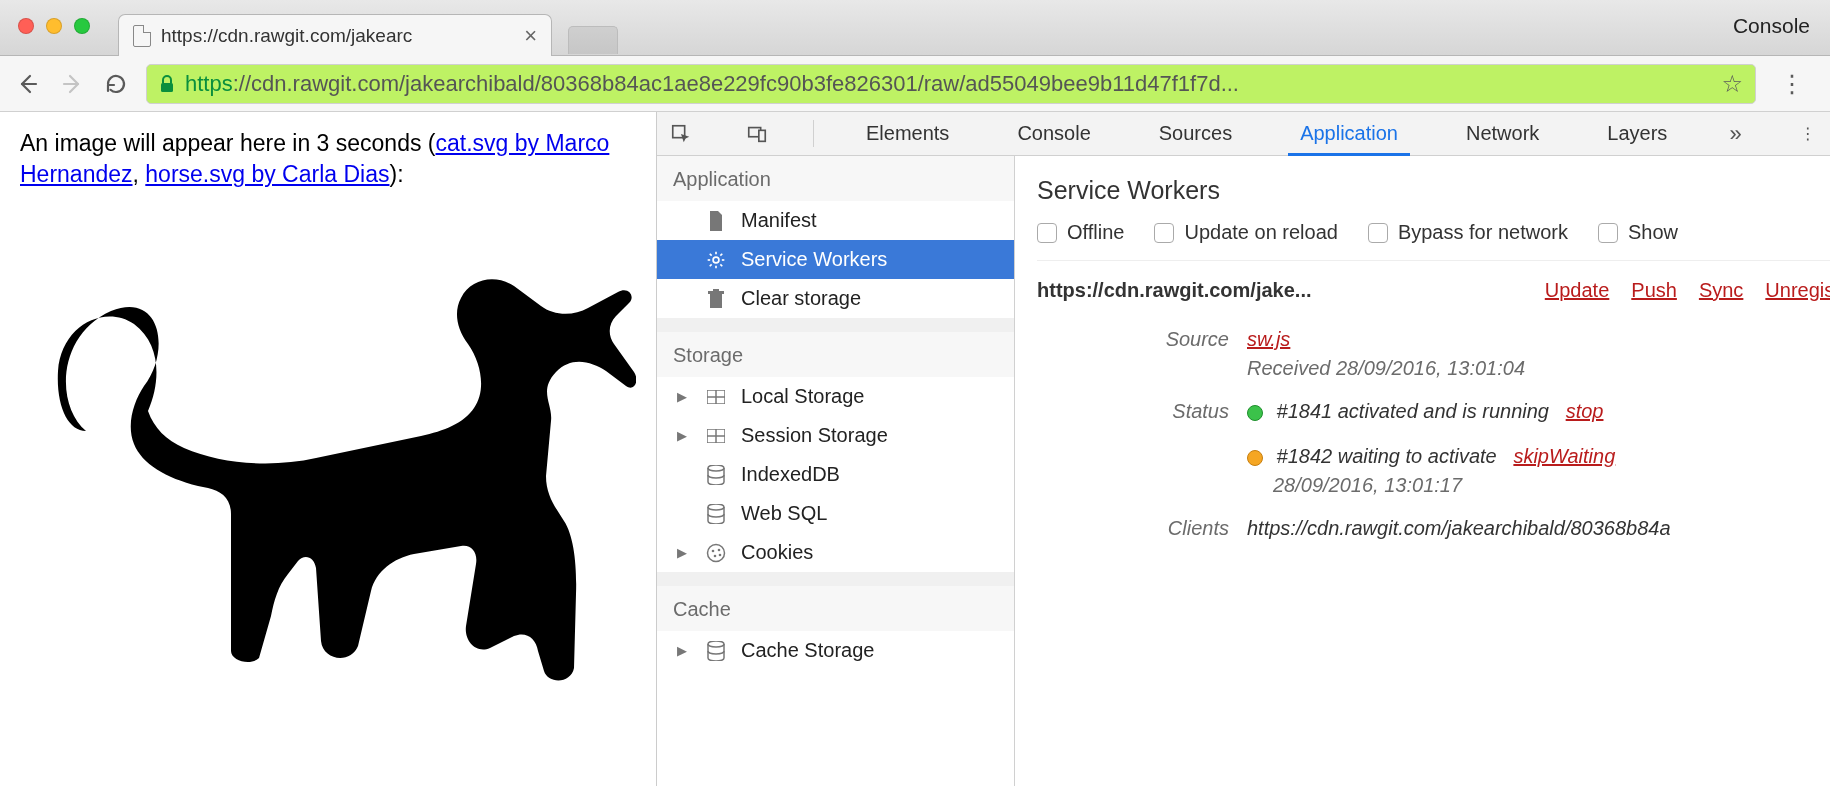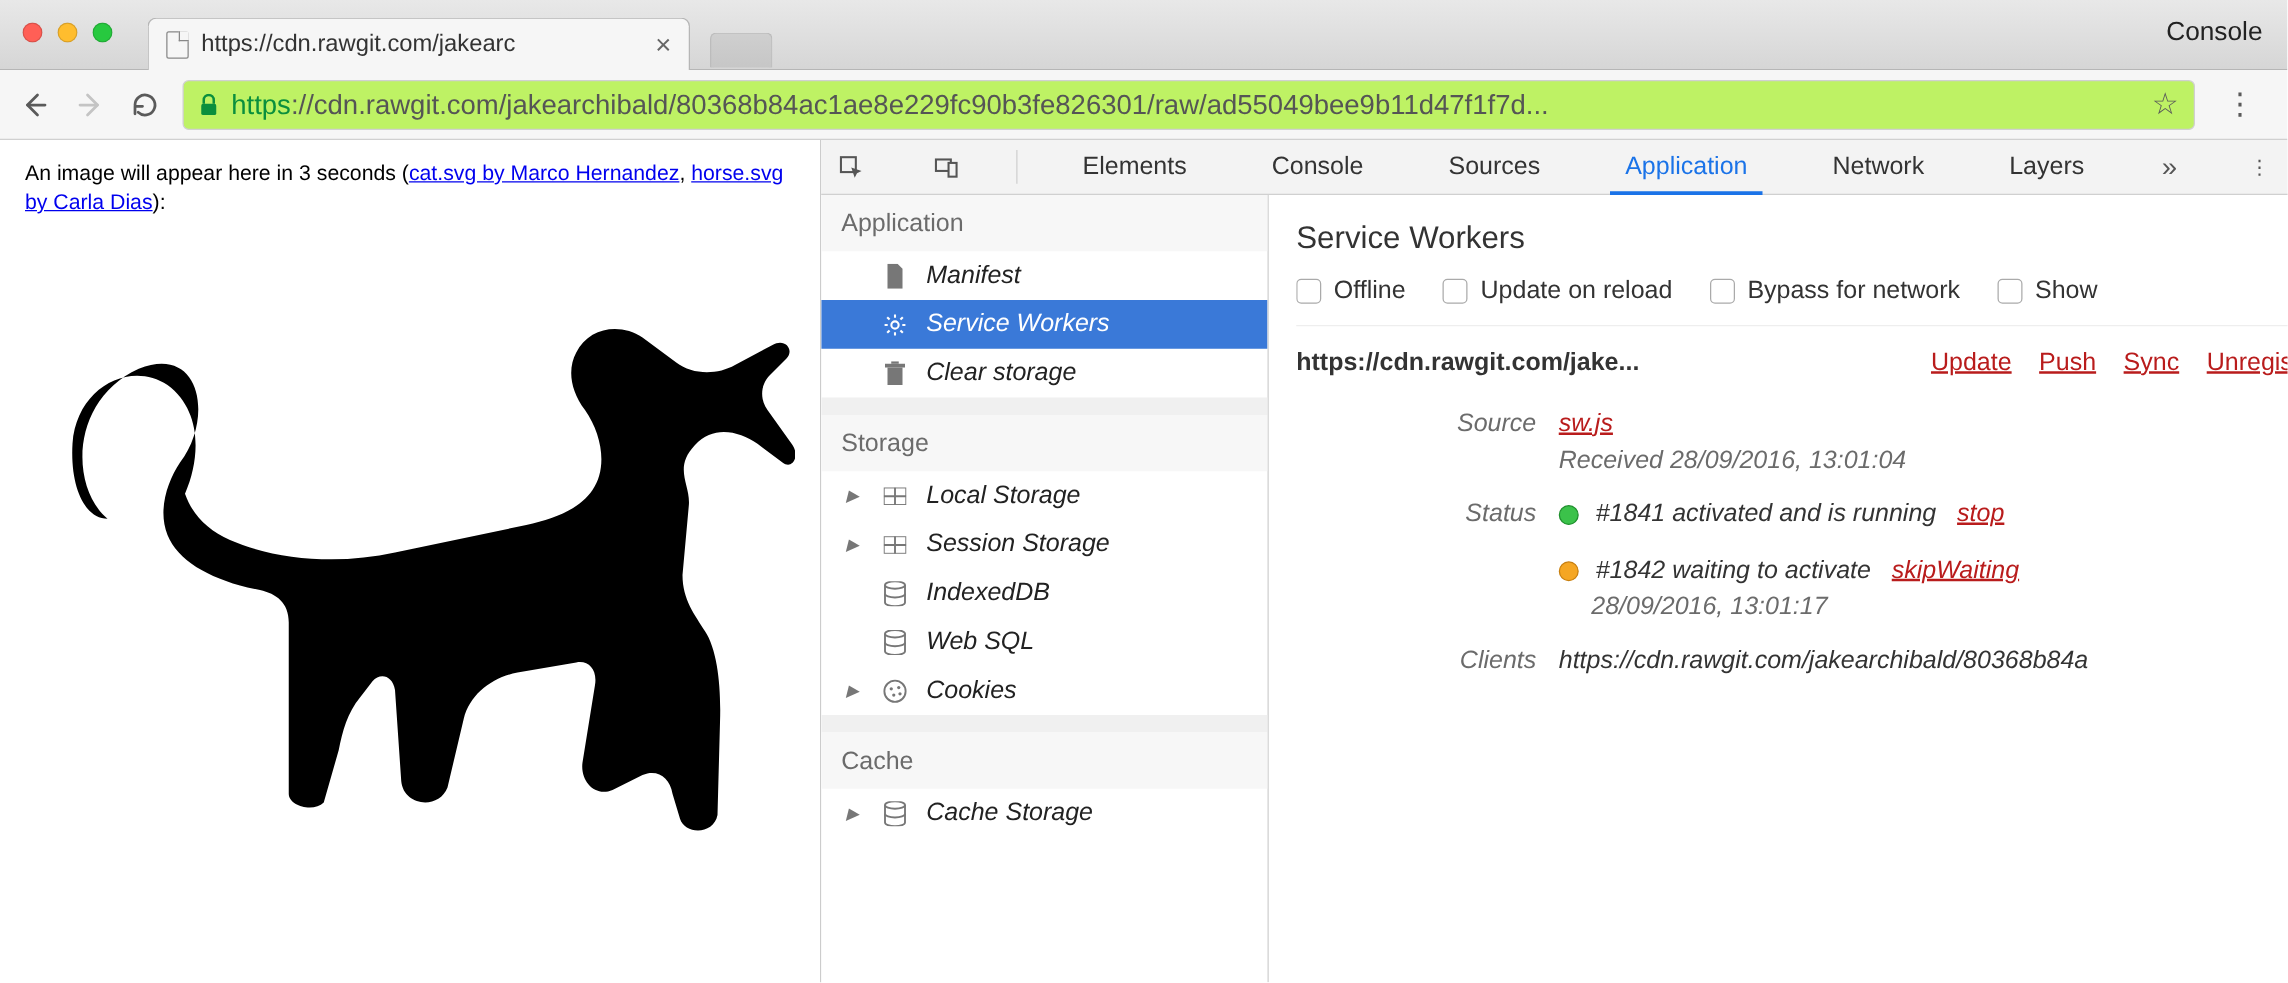--- a/index.html
+++ b/index.html
@@ -26,39 +26,39 @@
   .reload-btn svg{width:24px;height:24px;}
   .omnibox{ flex:1; height:40px; border:1px solid #d0d0d0; border-radius:5px; background:#bef264; display:flex; align-items:center; padding:0 12px; gap:10px; font-size:22px; position:relative; max-width:1610px;}
   .lock{color:#0a8f3d; font-size:18px;}
   .url-secure{color:#0a8f3d;}
   .url-rest{color:#555;}
   .star{ margin-left:auto; font-size:24px; color:#5a5a5a; cursor:pointer;}
   .kebab{ font-size:24px; color:#5a5a5a; cursor:pointer; padding:0 6px;}
 
   
   .split { display:flex; height: calc(786px - 56px - 56px); }
-  .page { width:688px; padding:16px 20px; font-family: "Times New Roman", serif; font-size:17px; line-height:1.35; color:#000; }
+  .page { width:688px; padding:16px 20px; font-family: "Times New Roman", serif; font-size:23px; line-height:1.35; color:#000; }
   .page a{ color:#0000ee; }
   .cat { margin-top:6px; margin-left:-4px;}
 
   
   .devtools { flex:1; border-left:1px solid #ccc; display:flex; flex-direction:column; background:#fff; height:100%;}
   .dt-tabs { height:44px; border-bottom:1px solid #d0d0d0; display:flex; align-items:stretch; background:#f3f3f3;gap:28px;}
   .dt-iconbtn{ width:48px; display:flex; align-items:center; justify-content:center; color:#555;}
   .dt-sep{ width:1px; background:#d0d0d0; margin:8px 4px;}
   .dt-tab{ padding:0 20px; display:flex; align-items:center; font-size:20px; color:#333; cursor:pointer; position:relative;}
   .dt-tab.active{ color:#1a73e8;}
   .dt-tab.active::after{ content:""; position:absolute; left:8px; right:8px; bottom:-1px; height:3px; background:#1a73e8;}
   .dt-overflow{ padding:0 14px; display:flex; align-items:center; font-size:22px; color:#555; cursor:pointer;}
   .dt-right{ margin-left:auto; display:flex; align-items:center;}
 
   .dt-body { flex:1; display:flex; overflow:hidden;}
   .dt-sidebar{ width:358px; border-right:1px solid #d0d0d0; background:#fff; overflow:auto;}
   .dt-group-h{ padding:12px 16px 10px; color:#6b6b6b; font-size:20px; background:#f7f7f7;}
-  .dt-item{ display:flex; align-items:center; gap:14px; padding:8px 16px 8px 40px; font-size:20px; color:#222; cursor:pointer;font-style:italic;}
+  .dt-item{ display:flex; align-items:center; gap:14px; padding:8px 16px 8px 40px; font-size:20px; color:#222; cursor:pointer;}
   .dt-item.selected{ background:#3a79d8; color:#fff;}
   .dt-item .tree-caret{ position:absolute; margin-left:-28px; color:#777; font-size:13px;}
   .icon-box{ width:22px; height:22px; display:flex; align-items:center; justify-content:center; color:#777;}
   .dt-item.selected .icon-box{ color:#fff;}
   .dt-divider{ height:14px; background:#f0f0f0;}
   .dt-item.indent{ padding-left:48px; position:relative;}
 
   .dt-main{ flex:1; padding:16px 22px; overflow:auto; font-size:20px; color:#333;}
   .sw-title{ font-size:25px; color:#333; margin-bottom:16px; margin-top:4px;}
   .sw-opts{ display:flex; gap:30px; align-items:center; white-space:nowrap; overflow:hidden; padding-bottom:16px; border-bottom:1px solid #eee;}

